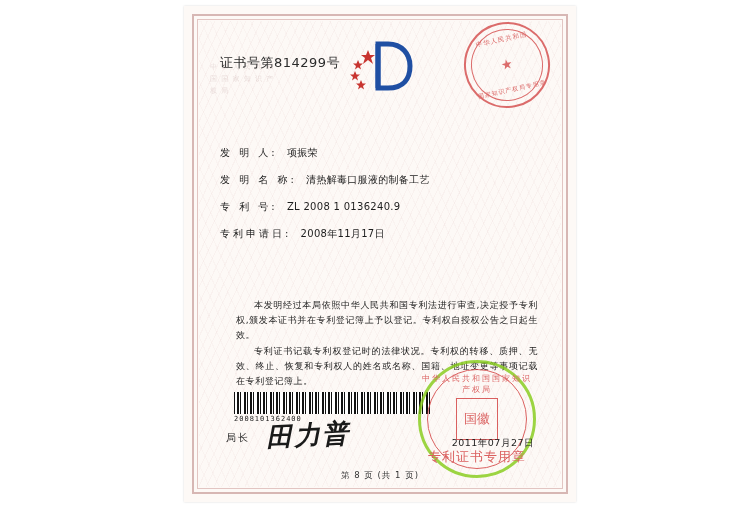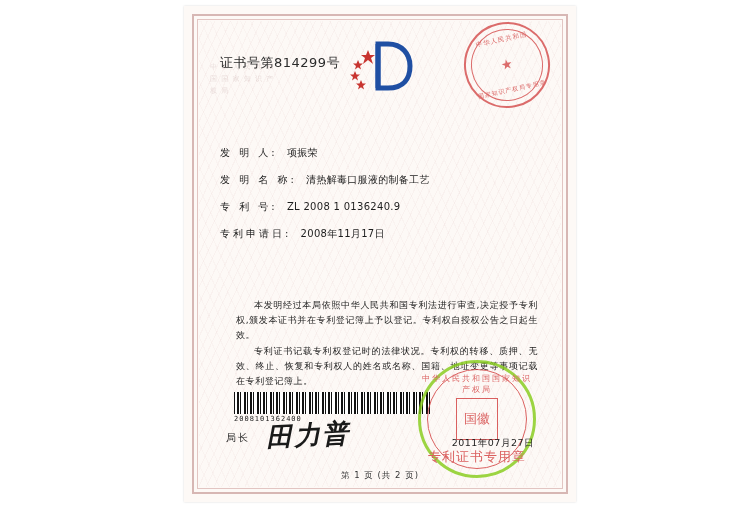--- a/index.html
+++ b/index.html
@@ -357,16 +357,16 @@
 
     <div class="seal-main">
       <div class="ring2"></div>
       <div class="arc-top">中华人民共和国国家知识产权局</div>
       <div class="emblem">国徽</div>
       <div class="arc-bot">专利证书专用章</div>
     </div>
 
     <div class="issue-date">2011年07月27日</div>
 
-    <div class="page-foot">第 1 页 (共 2 页)</div>
+    <div class="page-foot">第 8 页 (共 1 页)</div>
 
   </div>
 </div>
 
 </body></html>

